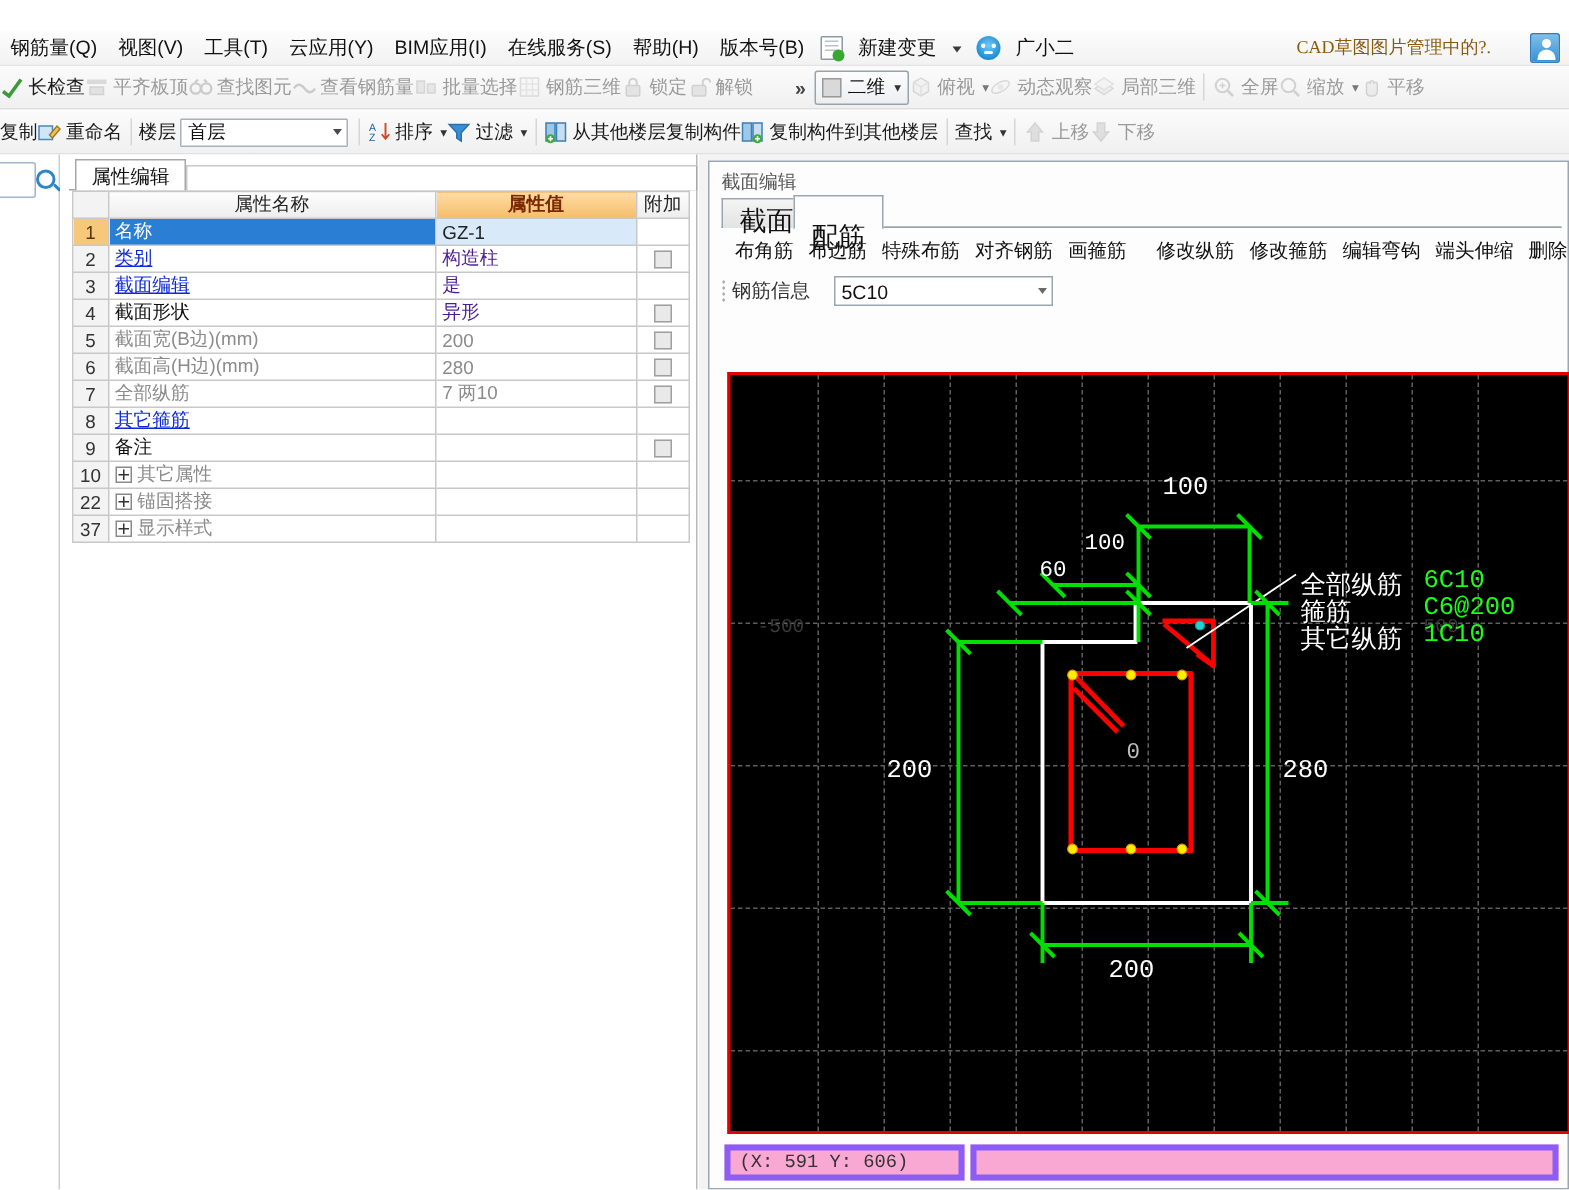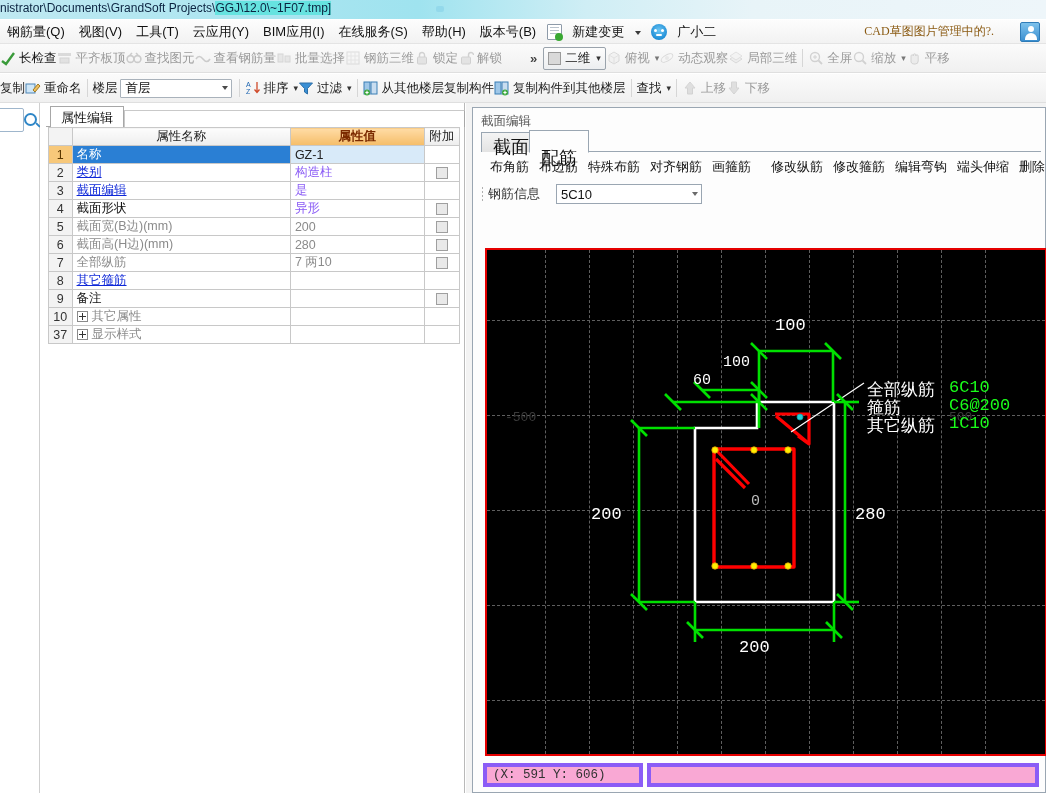--- a/index.html
+++ b/index.html
@@ -180,21 +180,21 @@
   .c-att  { width: 33px; text-align:center; }
   thead th { background: linear-gradient(180deg,#fdfdfd,#ededed); color:#222; text-align:center; height:20px;}
   thead th.hdr-val { background: linear-gradient(180deg,#ffdca6,#f5bd68); color:#7b2a00;font-weight:bold; }
   tr.sel .c-idx { background:#f7c87a; color:#5a3700;}
   tr.sel .c-name { background:#2a7fd4; color:#fff; }
   tr.sel .c-val { background:#d8eaf9; color:#222; }
   .nm-blue { color:#0f28d8; text-decoration: underline; }
   .nm-black { color:#111; }
   .nm-gray { color:#8b8b8b; }
   .vl-gray { color:#8b8b8b; }
-  .vl-black { color:#8b5cf6; }
+  .vl-black { color:#4c1d95; }
   .chk {
     display:inline-block; width:12px; height:12px; background:#e9e9e9;
     border:1px solid #9f9f9f; vertical-align:middle;
   }
   .plus {
     display:inline-block; width:11px;height:11px;border:1px solid #8a8a8a;background:#fff;
     position:relative; vertical-align:middle; margin-right:4px;
   }
   .plus:before{content:'';position:absolute;left:4px;top:1px;width:1px;height:7px;background:#333;}
   .plus:after{content:'';position:absolute;left:1px;top:4px;width:7px;height:1px;background:#333;}
@@ -286,26 +286,20 @@
     font-family:"Liberation Mono","DejaVu Sans Mono",monospace;
   }
   .st-a { width:160px; }
   .st-b { flex:1; margin-left:4px; }
 </style>
 </head>
 <body>
 
 <div id="app">
 
-  <div class="titlebar">
-    <div class="txt">
-      <span>nistrator\Documents\GrandSoft Projects\</span><span class="title-hl">GGJ\12.0\~1F07.tmp]</span>
-    </div>
-    <div class="dot"></div>
-  </div>
   <div class="titlebar-sep"></div>
 
   <div class="menubar">
     <div class="menu-item">钢筋量(Q)</div>
     <div class="menu-item">视图(V)</div>
     <div class="menu-item">工具(T)</div>
     <div class="menu-item">云应用(Y)</div>
     <div class="menu-item">BIM应用(I)</div>
     <div class="menu-item">在线服务(S)</div>
     <div class="menu-item">帮助(H)</div>
@@ -625,20 +619,26 @@
           <td class="c-val vl-black"></td>
           <td class="c-att"><span class="chk"></span></td>
         </tr>
         <tr>
           <td class="c-idx">10</td>
           <td class="c-name nm-gray"><span class="plus"></span><span>其它属性</span></td>
           <td class="c-val"></td>
           <td class="c-att"></td>
         </tr>
         <tr>
+          <td class="c-idx">22</td>
+          <td class="c-name nm-gray"><span class="plus"></span><span>锚固搭接</span></td>
+          <td class="c-val"></td>
+          <td class="c-att"></td>
+        </tr>
+        <tr>
           <td class="c-idx">37</td>
           <td class="c-name nm-gray"><span class="plus"></span><span>显示样式</span></td>
           <td class="c-val"></td>
           <td class="c-att"></td>
         </tr>
       </tbody>
     </table>
   </div>
 
   <div class="right-panel">

